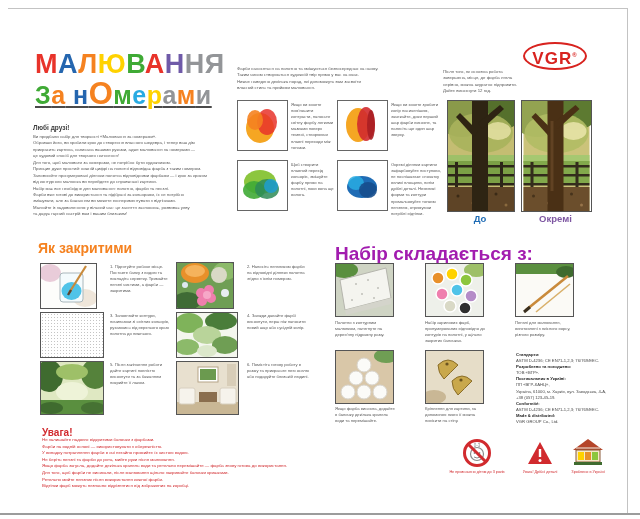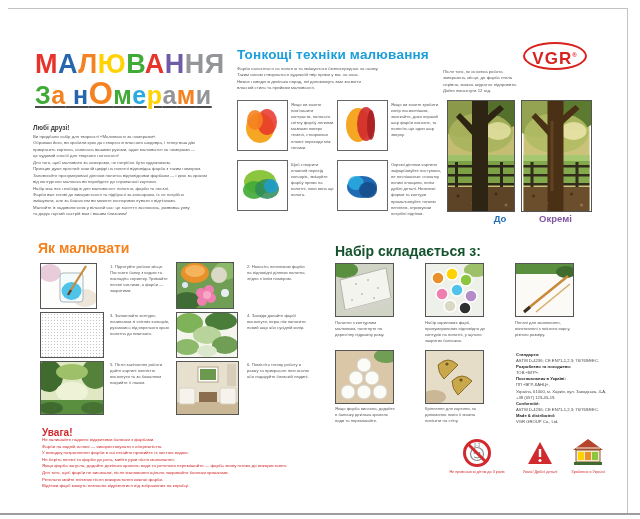--- a/index.html
+++ b/index.html
@@ -4,21 +4,21 @@
 <style>
   html,body{margin:0;padding:0;background:#b0b0b0;}
   #stage{position:relative;width:640px;height:519px;background:#ffffff;overflow:hidden;
          font-family:"Liberation Sans",sans-serif;color:#4a4a4a;}
   .abs{position:absolute;}
   
   .edge{position:absolute;background:#c3c3c3;}
   
   .h-cyan{font-size:13.5px;font-weight:bold;color:#1b9ed9;letter-spacing:.2px;}
   .h-orange{font-size:14px;font-weight:bold;color:#f58220;}
-  .h-green{font-size:14px;font-weight:bold;color:#14532d;}
+  .h-green{font-size:19px;font-weight:bold;color:#a21caf;}
   .h-red{font-size:10px;font-weight:bold;color:#d12a2e;}
   .greet{font-size:6.5px;font-weight:bold;color:#3d3d3d;}
   
   .t{font-size:4.3px;line-height:1.5;color:#5a5a5a;}
   .pre{white-space:pre-line;}
   .tred{font-size:4.4px;line-height:1.5;color:#d12a2e;}
   .cap{font-size:4.2px;line-height:1.45;color:#5a5a5a;}
   
   #title-l1 span,#title-l2 span{font-weight:bold;}
   #title-l1{font-size:27px;line-height:.95;letter-spacing:.5px;}
@@ -59,21 +59,20 @@
 Для того, щоб малювати за номерами, не потрібно бути художником.
 Принцип дуже простий: кожній цифрі на полотні відповідає фарба з таким номером.
 Заповнюйте пронумеровані ділянки полотна відповідними фарбами — і крок за кроком
 від контурного малюнка ви перейдете до справжньої картини.
 Набір має все необхідне для малювання: полотно, фарби та пензлі.
 Фарби вже готові до використання та підібрані за кольорами, їх не потрібно
 змішувати, але за бажанням ви можете експериментувати з відтінками.
 Малюйте із задоволенням у вільний час: це заняття заспокоює, розвиває уяву
 та дарує гарний настрій вам і вашим близьким!</div>
 
-  <div class="abs h-cyan" style="left:237px;top:47px;">Тонкощі техніки малювання</div>
   <div class="abs t pre" style="left:237px;top:66px;width:202px;">Фарби наносяться на полотно та змішуються безпосередньо на ньому.
 Таким чином створюється художній твір прямо у вас на очах.
 Нижче наведено декілька порад, які допоможуть вам засвоїти
 власний стиль та прийоми малювання.</div>
 
   <div class="abs frame" style="left:237px;top:100px;width:45px;height:45px;">
     <svg width="45" height="45" viewBox="0 0 45 45">
       <ellipse cx="20" cy="25" rx="14" ry="15" fill="#f5a623"></ellipse>
       <ellipse cx="27" cy="19" rx="10" ry="13" fill="#e8332a" opacity=".85"></ellipse>
       <ellipse cx="15" cy="17" rx="8" ry="10" fill="#f58220" opacity=".9"></ellipse>
@@ -157,24 +156,24 @@
       <circle cx="10" cy="95" r="1.5" fill="#46331c"></circle>
         <circle cx="25" cy="102" r="1.5" fill="#97744a"></circle>
       <circle cx="48" cy="93" r="1.5" fill="#46331c"></circle>
         <circle cx="58" cy="104" r="1.5" fill="#97744a"></circle>
       <path d="M24,110 L24,0 L40,0 L40,110 Z" fill="#4a3015"></path>
       <path d="M30,22 L52,4 L56,8 L34,28 Z" fill="#4a3015"></path>
       <path d="M30,30 L12,12 L8,16 L26,36 Z" fill="#4a3015"></path>
       <rect x="27" y="20" width="3" height="70" fill="#6b4a2a" opacity=".7"></rect>
     </svg>
   </div>
-  <div class="abs lbl-before" style="left:467px;top:213px;width:66px;">До</div>
+  <div class="abs lbl-before" style="left:447px;top:213px;width:66px;">До</div>
   <div class="abs lbl-after" style="left:521px;top:213px;width:69px;">Окремі</div>
 
-  <div class="abs h-orange" style="left:38px;top:240px;">Як малювати</div>
+  <div class="abs h-orange" style="left:38px;top:240px;">Як закритими</div>
 
   <div class="abs ph" style="left:40px;top:263px;width:55px;height:44px;">
     <svg width="55" height="44" viewBox="0 0 55 44">
       <rect width="55" height="44" fill="#fdfdfb"></rect>
       <ellipse cx="9" cy="9" rx="11" ry="9" fill="#e9ccd9"></ellipse>
       <ellipse cx="44" cy="34" rx="12" ry="9" fill="#efe6da"></ellipse>
       <rect x="19" y="9" width="23" height="29" rx="3" fill="#f4fbfd" stroke="#aab7bc" stroke-width="1"></rect>
       <ellipse cx="30.5" cy="27" rx="10" ry="9" fill="#4fc3e8"></ellipse>
       <line x1="45" y1="2" x2="28" y2="29" stroke="#c98a3b" stroke-width="2.2"></line>
       <line x1="30" y1="26" x2="27" y2="31" stroke="#5a4632" stroke-width="2.4"></line>

